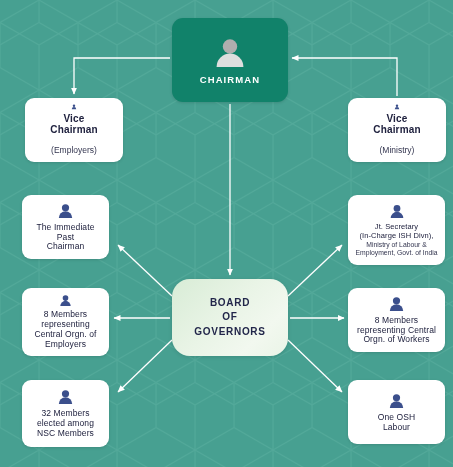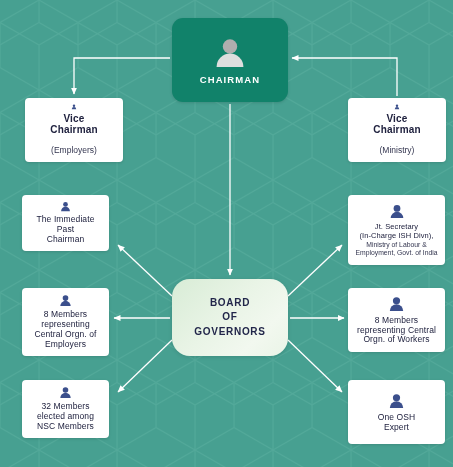--- a/index.html
+++ b/index.html
@@ -36,21 +36,21 @@
     inset: 0;
     z-index: 1;
     pointer-events: none;
   }
 
   
   .node {
     position: absolute;
     z-index: 2;
     box-sizing: border-box;
-    border-radius: 4px;
+    border-radius: 9px;
     background: #ffffff;
     display: flex;
     flex-direction: column;
     align-items: center;
     justify-content: center;
     text-align: center;
     padding: 6px 4px;
     box-shadow: 0 1px 3px rgba(0,0,0,0.13);
   }
 
@@ -117,25 +117,25 @@
     font-weight: bold;
     letter-spacing: 0.15px;
   }
   .vc .sublabel {
     font-size: 8.5px;
     font-weight: normal;
     margin-top: 10px;
   }
 
   
-  #node-past-chairman { left: 22px;  top: 195px; width: 87px; height: 56px; }
+  #node-past-chairman { left: 22px;  top: 195px; width: 87px; height: 64px; }
   #node-jt-secretary  { left: 348px; top: 195px; width: 97px; height: 70px; text-align: center; }
   #node-8-employers   { left: 22px;  top: 288px; width: 87px; height: 68px; }
   #node-8-workers     { left: 348px; top: 288px; width: 97px; height: 64px; }
-  #node-32-members    { left: 22px;  top: 380px; width: 87px; height: 58px; }
+  #node-32-members    { left: 22px;  top: 380px; width: 87px; height: 67px; }
   #node-osh-expert    { left: 348px; top: 380px; width: 97px; height: 64px; }
 
   .plain .label {
     font-size: 8.5px;
     font-weight: normal;
   }
   #node-jt-secretary .label { font-size: 7.5px; }
   #node-jt-secretary .sublabel {
     font-size: 6.8px;
     margin-top: 0px;
@@ -273,16 +273,16 @@
 elected among
 NSC Members</div>
   </div>
 
   <div class="node plain" id="node-osh-expert">
     <svg class="person" width="17" height="18" viewBox="0 0 34 34">
       <circle cx="17" cy="10.5" r="7.2" fill="#3b4f8c"></circle>
       <path d="M3.6 31 a13.4 13.4 0 0 1 26.8 0 z" fill="#3b4f8c"></path>
     </svg>
     <div class="label">One OSH
-Expert</div>
+Labour</div>
   </div>
 
 </div>
 
 </body></html>

